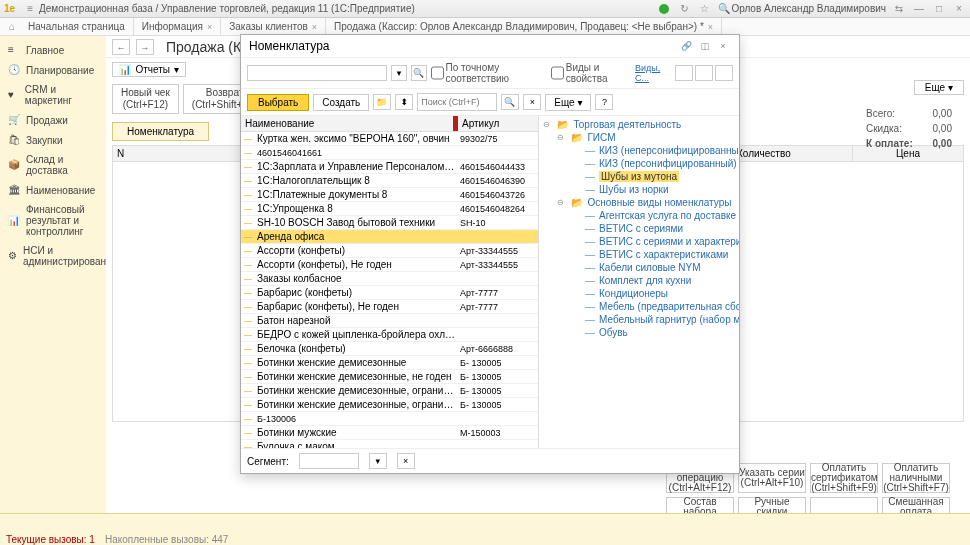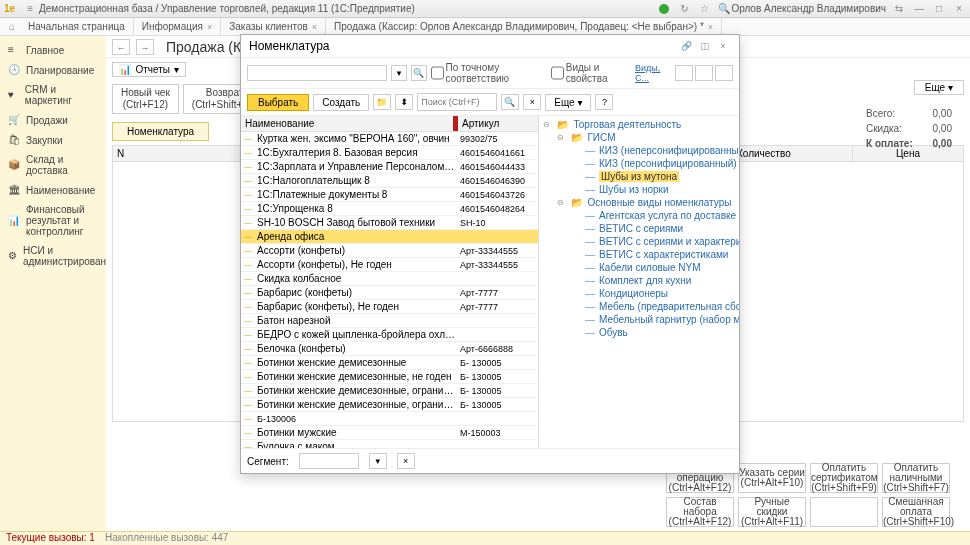--- a/index.html
+++ b/index.html
@@ -32,21 +32,21 @@
 .grid-hdr .c1{flex:1;padding:2px 4px;border-right:1px solid #ddd;}
 .grid-hdr .c2{width:120px;padding:2px 4px;border-right:1px solid #ddd;}
 .grid-hdr .c3{width:110px;padding:2px 4px;text-align:center;}
 .grid-body{border:1px solid #ddd;border-top:none;margin:0 6px;height:260px;background:#fff;}
 .totals{position:absolute;top:70px;right:6px;width:110px;}
 .totals .row{display:flex;justify-content:space-between;padding:2px 12px;color:#555;}
 .totals .row.big{font-weight:bold;font-size:14px;}
 .ebtn{position:absolute;top:44px;right:6px;border:1px solid #ccc;padding:1px 10px;background:#fff;}
 .bottom-btns{position:absolute;bottom:4px;left:560px;right:6px;display:flex;gap:4px;flex-wrap:wrap;}
 .bottom-btns .bb{border:1px solid #ccc;background:#fff;width:68px;height:30px;font-size:8.5px;text-align:center;display:flex;flex-direction:column;justify-content:center;line-height:10px;color:#444;}
-.statusbar{position:absolute;bottom:0;left:0;right:0;height:14px;background:#fdf6d8;border-top:1px solid #e0d58a;display:flex;align-items:flex-start;padding:0 6px;gap:10px;color:#a00;font-size:9px;}
+.statusbar{position:absolute;bottom:0;left:0;right:0;height:32px;background:#fdf6d8;border-top:1px solid #e0d58a;display:flex;align-items:flex-end;padding:0 6px;gap:10px;color:#a00;font-size:9px;}
 .statusbar .n2{color:#888;}
 
 .dialog{position:absolute;top:34px;left:240px;width:500px;height:440px;background:#fff;border:1px solid #aaa;box-shadow:0 4px 12px rgba(0,0,0,.2);display:flex;flex-direction:column;}
 .dlg-title{padding:4px 8px;font-size:12px;border-bottom:1px solid #eee;display:flex;align-items:center;}
 .dlg-title .sp{flex:1;}
 .dlg-title .wbtn{width:16px;height:14px;margin-left:2px;display:flex;align-items:center;justify-content:center;color:#888;border:1px solid transparent;font-size:9px;}
 .dlg-search{padding:4px 6px;display:flex;align-items:center;gap:4px;border-bottom:1px solid #eee;}
 .dlg-search input{flex:1;border:1px solid #ccc;padding:1px 3px;height:16px;}
 .sbtn{width:18px;height:16px;border:1px solid #ccc;background:#fff;display:flex;align-items:center;justify-content:center;font-size:9px;}
 .chk{display:flex;align-items:center;gap:2px;color:#555;font-size:9px;}
@@ -282,21 +282,20 @@
           <div class="h2">Артикул</div>
         </div>
       <div id="rows">
           <div class="row">
             <span class="ric" style="color:#d9a400">—</span>
             <span class="n">Куртка жен. эксимо "ВЕРОНА 160", овчин</span>
             <span class="a">99302/75</span>
           </div>
           <div class="row">
             <span class="ric" style="color:#d9a400">—</span>
-            <span class="n">1С:Бухгалтерия 8. Базовая версия</span>
             <span class="a">4601546041661</span>
           </div>
           <div class="row">
             <span class="ric" style="color:#d9a400">—</span>
             <span class="n">1С:Зарплата и Управление Персоналом 8. Базовая версия</span>
             <span class="a">4601546044433</span>
           </div>
           <div class="row">
             <span class="ric" style="color:#d9a400">—</span>
             <span class="n">1С:Налогоплательщик 8</span>
@@ -327,21 +326,21 @@
             <span class="n">Ассорти (конфеты)</span>
             <span class="a">Арт-33344555</span>
           </div>
           <div class="row">
             <span class="ric" style="color:#d9a400">—</span>
             <span class="n">Ассорти (конфеты), Не годен</span>
             <span class="a">Арт-33344555</span>
           </div>
           <div class="row">
             <span class="ric" style="color:#d9a400">—</span>
-            <span class="n">Скидка колбасное</span>
+            <span class="n">Заказы колбасное</span>
             <span class="a"></span>
           </div>
           <div class="row">
             <span class="ric" style="color:#d9a400">—</span>
             <span class="n">Барбарис (конфеты)</span>
             <span class="a">Арт-7777</span>
           </div>
           <div class="row">
             <span class="ric" style="color:#d9a400">—</span>
             <span class="n">Барбарис (конфеты), Не годен</span>

